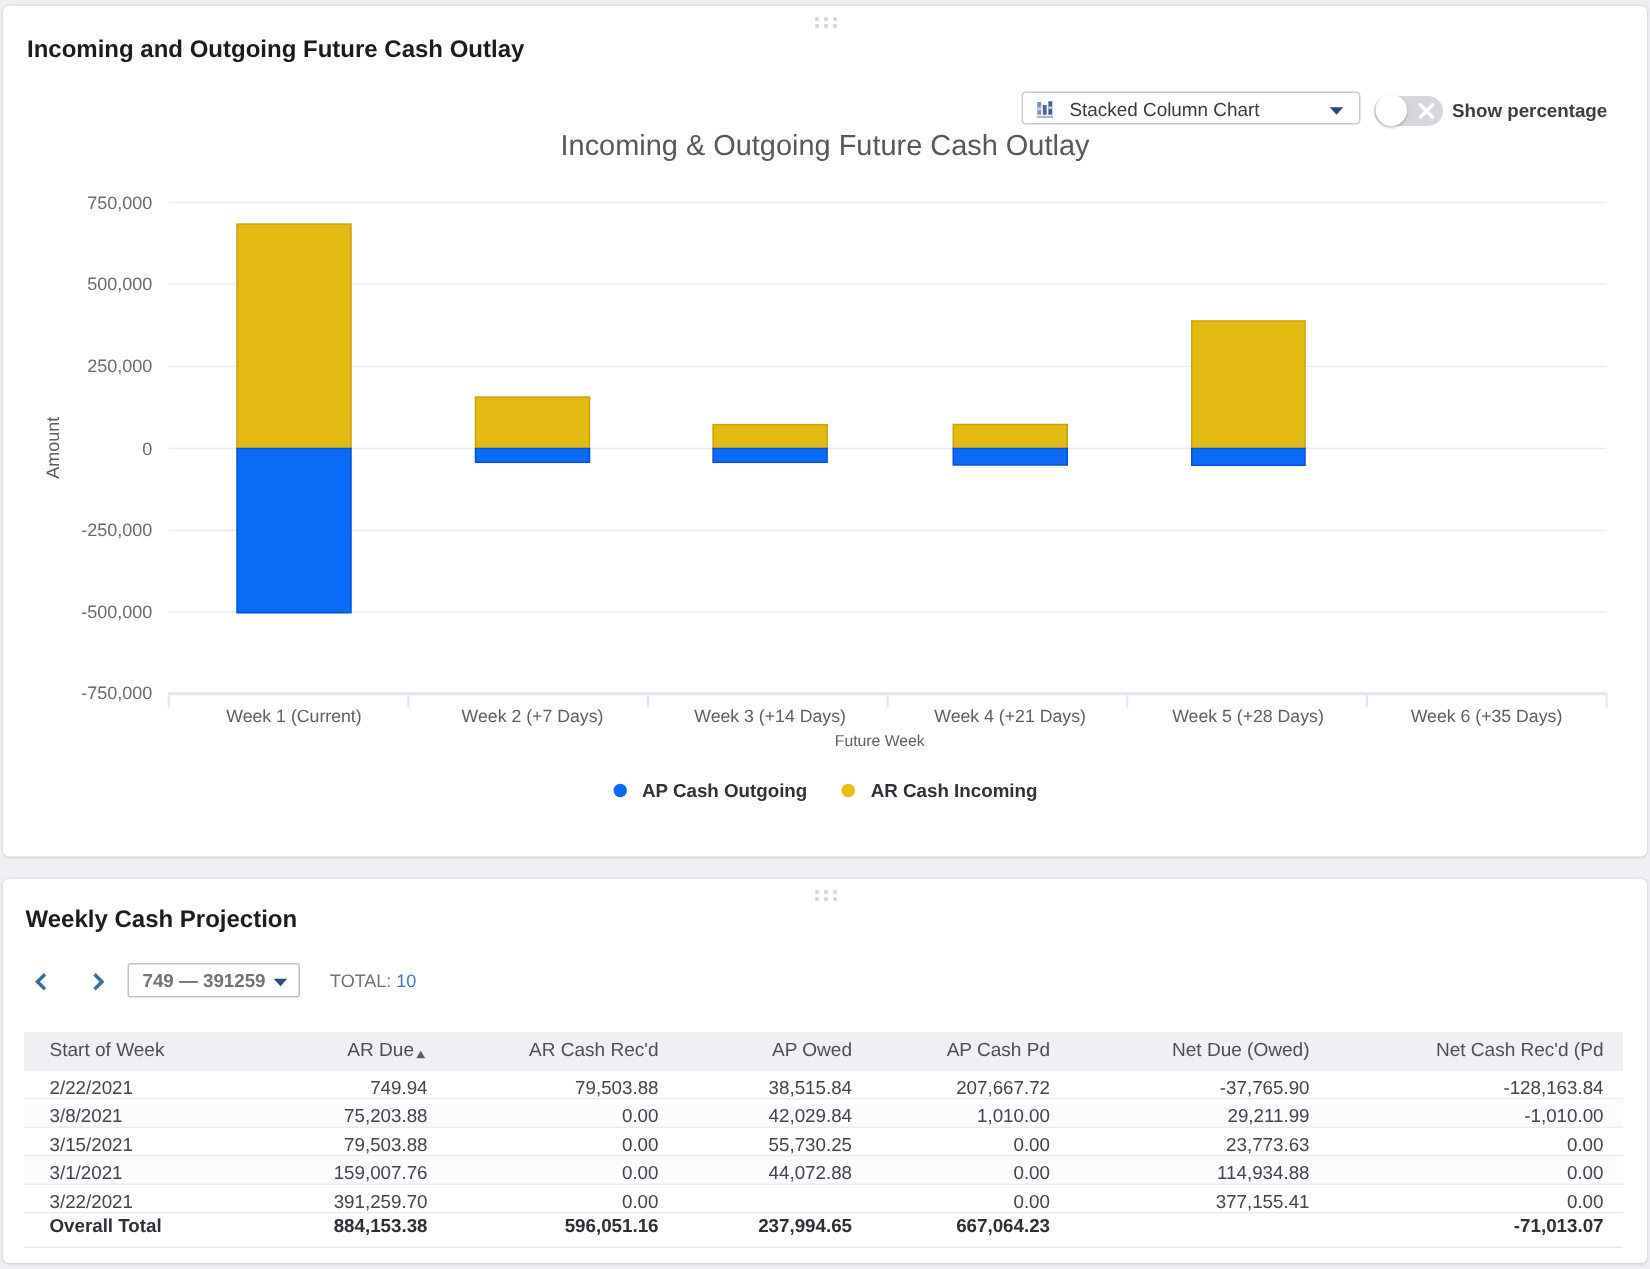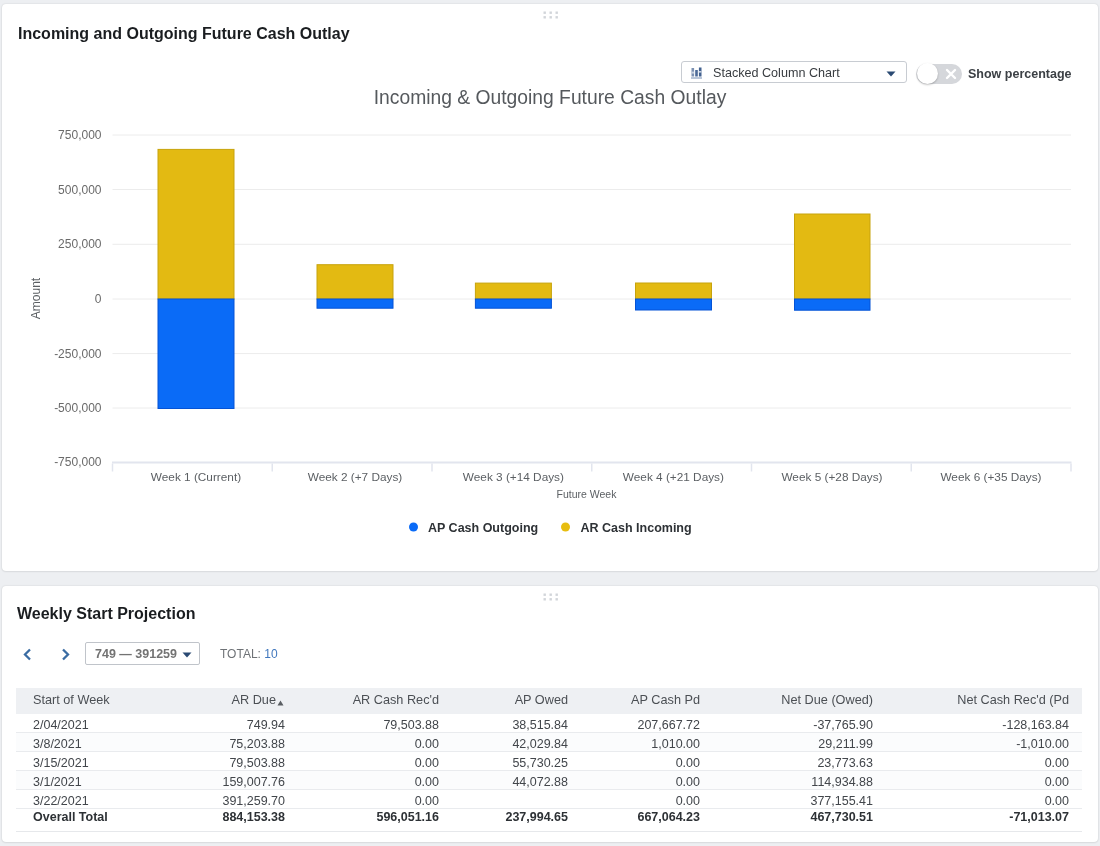--- a/index.html
+++ b/index.html
@@ -90,21 +90,21 @@
 <text x="832.0" y="481" text-anchor="middle" font-size="11.8" fill="#5b5f63">Week 5 (+28 Days)</text>
 <text x="991.0" y="481" text-anchor="middle" font-size="11.8" fill="#5b5f63">Week 6 (+35 Days)</text>
 <text x="39.5" y="298.5" text-anchor="middle" font-size="12" fill="#5b5f63" transform="rotate(-90 39.5 298.5)">Amount</text>
 <text x="586.5" y="497.5" text-anchor="middle" font-size="10.5" fill="#5b5f63">Future Week</text>
 <circle cx="413.5" cy="527" r="4.5" fill="#0a6bf7"></circle>
 <text x="428" y="531.5" font-size="12.5" font-weight="bold" fill="#2e3236">AP Cash Outgoing</text>
 <circle cx="565.5" cy="527" r="4.5" fill="#e7bd10"></circle>
 <text x="580.5" y="531.5" font-size="12.5" font-weight="bold" fill="#2e3236">AR Cash Incoming</text>
 </svg>
 
-<div class="t" style="left:17px;top:605px">Weekly Start Projection</div>
+<div class="t" style="left:17px;top:605px">Weekly Cash Projection</div>
 <svg width="50" height="14" viewBox="0 0 50 14" style="position:absolute;left:22px;top:648px">
     <path d="M8 1.5 L3 6.5 L8 11.5" stroke="#3a6ca3" stroke-width="2.3" fill="none"></path>
     <path d="M41 1.5 L46 6.5 L41 11.5" stroke="#3a6ca3" stroke-width="2.3" fill="none"></path>
   </svg>
 <div style="position:absolute;left:85px;top:642px;width:115px;height:23px;background:#fff;border:1px solid #c0c4ca;border-radius:2px;box-sizing:border-box">
 <span style="position:absolute;left:9px;top:4px;font-size:12.5px;font-weight:bold;color:#737373">749 — 391259</span>
 <svg width="10" height="6" viewBox="0 0 10 6" style="position:absolute;left:96px;top:9px">
       <path d="M0.5 0.5 L9.5 0.5 L5 5.5 Z" fill="#2a4a73"></path>
     </svg>
 </div>
@@ -117,21 +117,21 @@
       <path d="M3.5 0.5 L6.5 5.5 L0.5 5.5 Z" fill="#5a5e63"></path>
     </svg>
     <span class="cr hd" style="width:437px">AR Cash Rec'd</span>
     <span class="cr hd" style="width:566px">AP Owed</span>
     <span class="cr hd" style="width:698px">AP Cash Pd</span>
     <span class="cr hd" style="width:871px">Net Due (Owed)</span>
     <span class="cr hd" style="width:1067px">Net Cash Rec'd (Pd</span>
   </div>
 <div style="position:absolute;left:16px;top:713.5px;width:1066px;height:19.2px;border-bottom:1px solid #e9ebee;box-sizing:border-box"></div>
 <div style="position:absolute;left:0;top:713.5px;width:1100px;height:19.2px">
-    <span class="c0">2/04/2021</span>
+    <span class="c0">2/22/2021</span>
     <span class="cr" style="width:283px">749.94</span>
     <span class="cr" style="width:437px">79,503.88</span>
     <span class="cr" style="width:566px">38,515.84</span>
     <span class="cr" style="width:698px">207,667.72</span>
     <span class="cr" style="width:871px">-37,765.90</span>
     <span class="cr" style="width:1067px">-128,163.84</span>
   </div>
 <div style="position:absolute;left:16px;top:732.7px;width:1066px;height:19.2px;background:#fbfcfd;border-bottom:1px solid #e9ebee;box-sizing:border-box"></div>
 <div style="position:absolute;left:0;top:732.7px;width:1100px;height:19.2px">
     <span class="c0">3/8/2021</span>
@@ -171,15 +171,14 @@
     <span class="cr" style="width:871px">377,155.41</span>
     <span class="cr" style="width:1067px">0.00</span>
   </div>
 <div style="position:absolute;left:16px;top:809.5px;width:1066px;height:22.0px;border-bottom:1px solid #e6e8eb;box-sizing:border-box"></div>
 <div style="position:absolute;left:0;top:809.5px;width:1100px;height:22.0px">
     <span class="c0 tot">Overall Total</span>
     <span class="cr tot" style="width:283px">884,153.38</span>
     <span class="cr tot" style="width:437px">596,051.16</span>
     <span class="cr tot" style="width:566px">237,994.65</span>
     <span class="cr tot" style="width:698px">667,064.23</span>
-    <span class="cr tot" style="width:871px">467,730.51</span>
     <span class="cr tot" style="width:1067px">-71,013.07</span>
   </div>
 
 </body></html>

